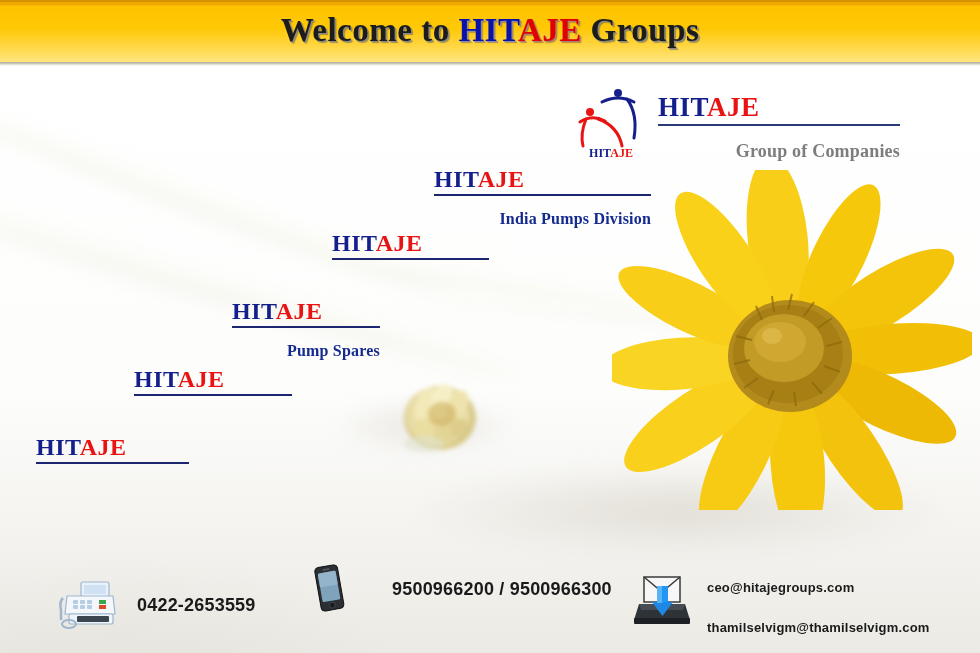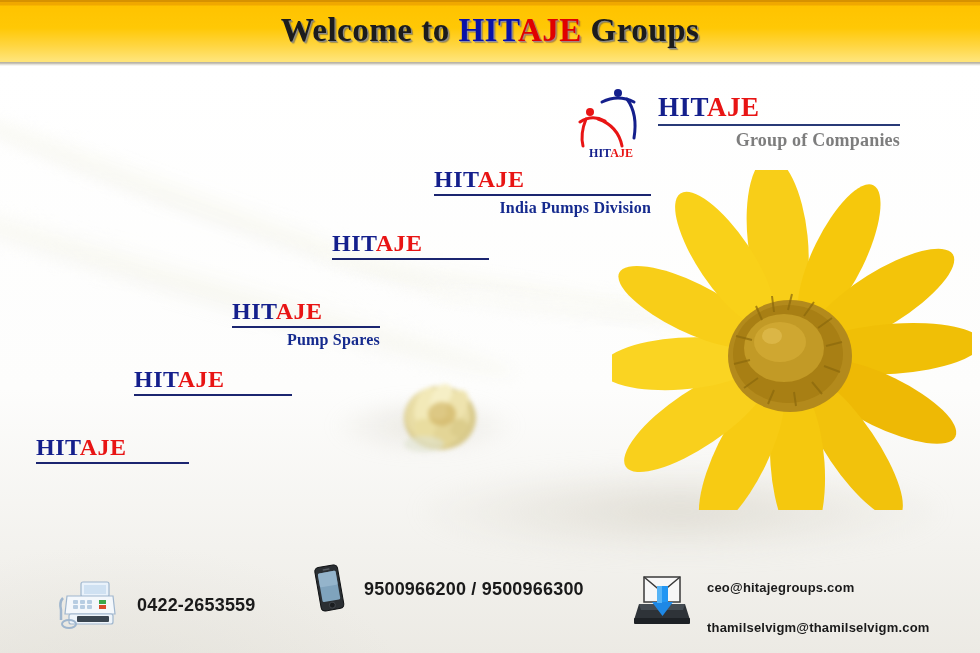--- a/index.html
+++ b/index.html
@@ -179,21 +179,21 @@
     margin-top: 2px;
   }
   .division .sub {
     display: block;
     font-family: "Liberation Serif", serif;
     font-weight: bold;
     font-size: 16px;
     line-height: 22px;
     color: #152a8e;
     text-align: right;
-    padding-top: 1px;
+    padding-top: 12px;
     letter-spacing: 0.2px;
   }
 
   .division.group .brand { font-size: 27px; line-height: 30px; }
   .division.group .rule { background: #283a77; height: 2px; }
   .division.group .sub { font-size: 18px; color: #7d7d7d; line-height: 26px; }
 
   
   .d-group      { left: 658px; top: 92px;  width: 242px; }
   .d-pumps      { left: 434px; top: 166px; width: 217px; }
@@ -213,21 +213,21 @@
   }
   .contact .ctext {
     font-family: "Liberation Sans", sans-serif;
     font-weight: bold;
     font-size: 17px;
     color: #1a1a1a;
     letter-spacing: 0.2px;
     white-space: nowrap;
   }
   .c-fax    { left: 57px;  top: 580px; }
-  .c-mobile { left: 311px; top: 563px; }
+  .c-mobile { left: 311px; top: 563px; gap: 28px; }
   .c-mail   { left: 633px; top: 560px; }
 
   .c-fax .ctext    { margin-left: 18px; font-size: 18px; }
   .c-mobile .ctext { margin-left: 17px; font-size: 18px; }
   .c-mail .mails   { margin-left: 16px; }
   .c-mail .ctext   { font-size: 13px; line-height: 25px; display: block; margin-top: 15px; }
 
   .icon-wrap { flex: 0 0 auto; line-height: 0; }
 </style>
 </head>

